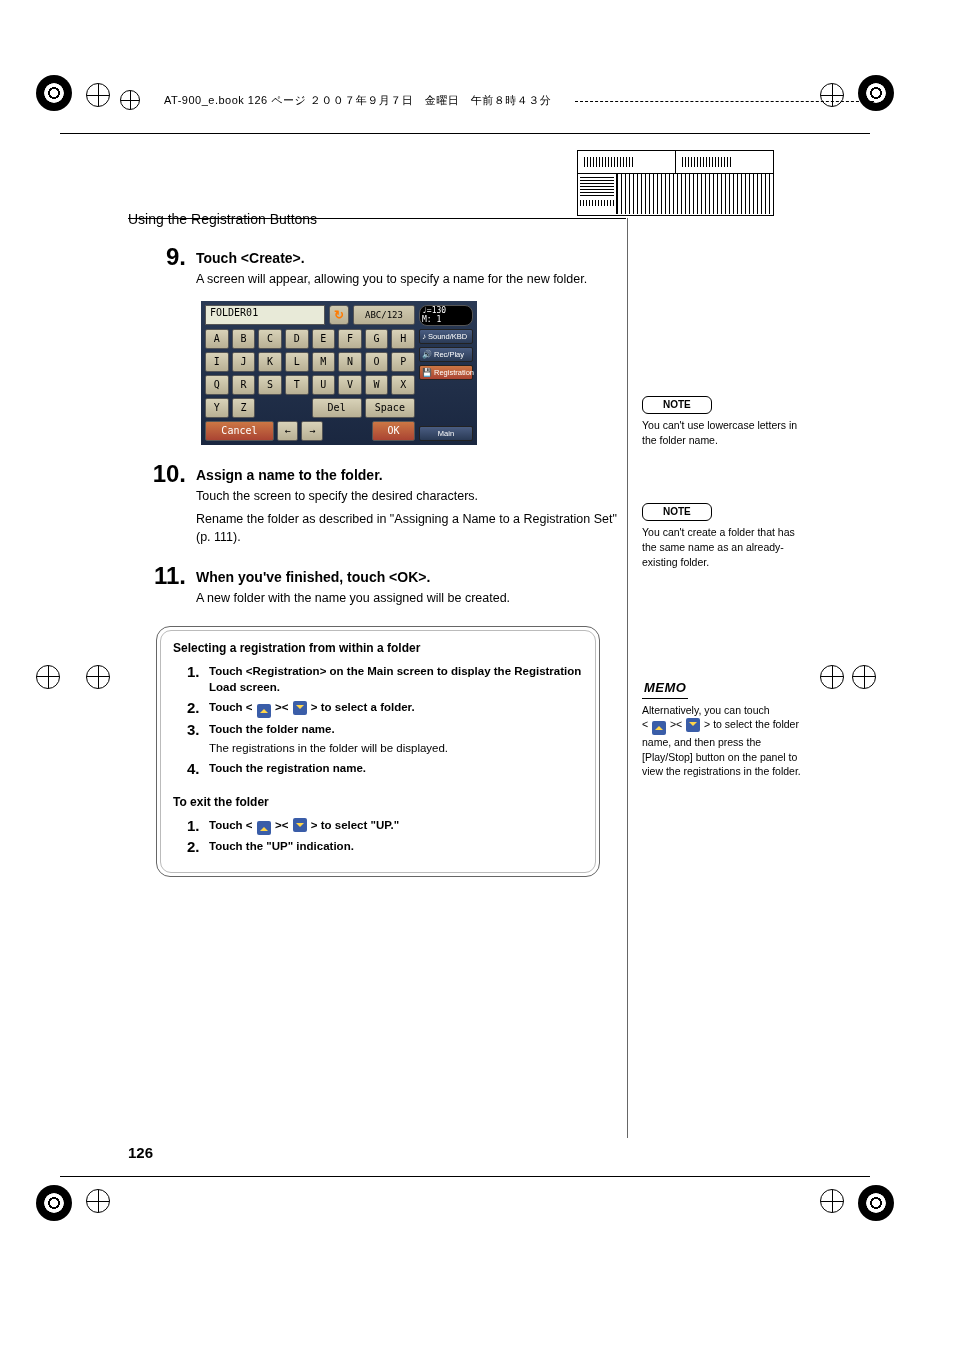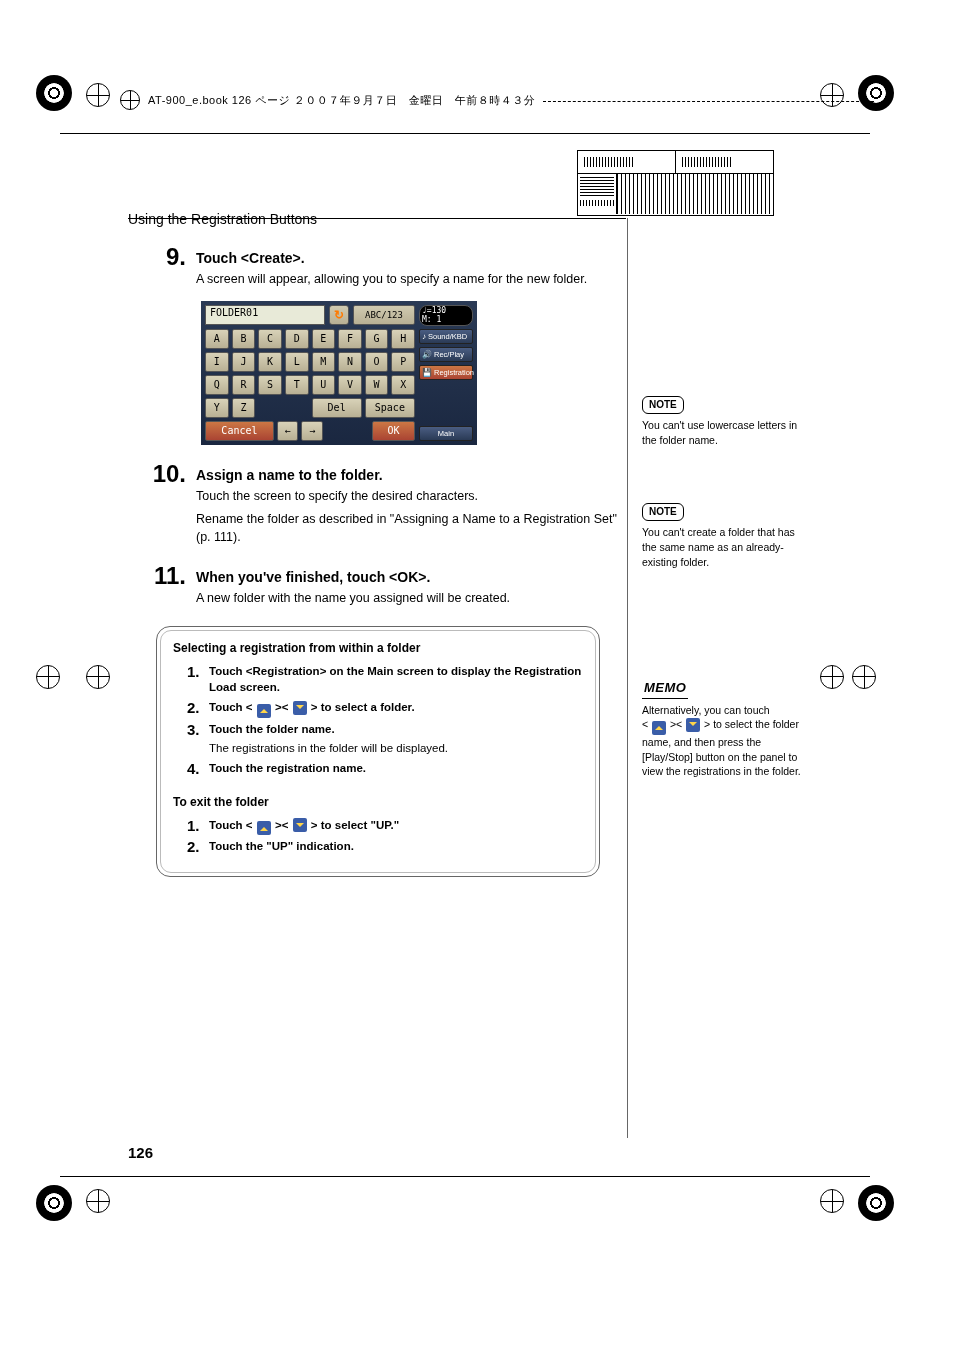--- a/index.html
+++ b/index.html
@@ -26,21 +26,21 @@
     position:absolute; width:22px; height:22px; border:1px solid #000; border-radius:50%;
     background:
       linear-gradient(#000,#000) center/1px 100% no-repeat,
       linear-gradient(#000,#000) center/100% 1px no-repeat;
   }
   .cut-line-h { position:absolute; height:1px; background:#000; }
 
   .header-line {
     position:absolute; left:120px; top:90px; right:80px;
     font-size:11px; letter-spacing:0.5px;
-    display:flex; align-items:center; gap:8px;
+    display:flex; align-items:center; gap:24px;
   }
   .header-reg {
     width:18px; height:18px; border:1px solid #000; border-radius:50%;
     background:
       linear-gradient(#000,#000) center/1px 100% no-repeat,
       linear-gradient(#000,#000) center/100% 1px no-repeat;
     flex:none;
   }
   .header-dashes { flex:1; border-top:1px dashed #000; height:0; margin-top:2px; }
 
@@ -153,21 +153,21 @@
     display:inline-flex; width:14px; height:14px; background:#3a5da8;
     border-radius:2px; align-items:center; justify-content:center;
     vertical-align:-2px; margin:0 1px;
   }
   .tri-up::after { content:""; border:4px solid transparent; border-bottom-color:#ffd54a; margin-bottom:3px;}
   .tri-down::after { content:""; border:4px solid transparent; border-top-color:#ffd54a; margin-top:3px;}
 
   
   .note-label {
     display:inline-block; border:1.5px solid #000; border-radius:6px;
-    padding:1px 6px; font-size:10px; font-weight:700; margin-bottom:4px;
+    padding:1px 20px; font-size:10px; font-weight:700; margin-bottom:4px;
   }
   .memo-label {
     display:inline-block; font-weight:900; font-style:italic; font-size:13px;
     border-bottom:1.5px solid #000; padding:0 2px; margin-bottom:4px;
     letter-spacing:0.5px;
   }
   .side-block { margin-bottom:26px; }
 
   .page-num {
     position:absolute; left:128px; bottom:190px; font-size:15px; font-weight:700;

